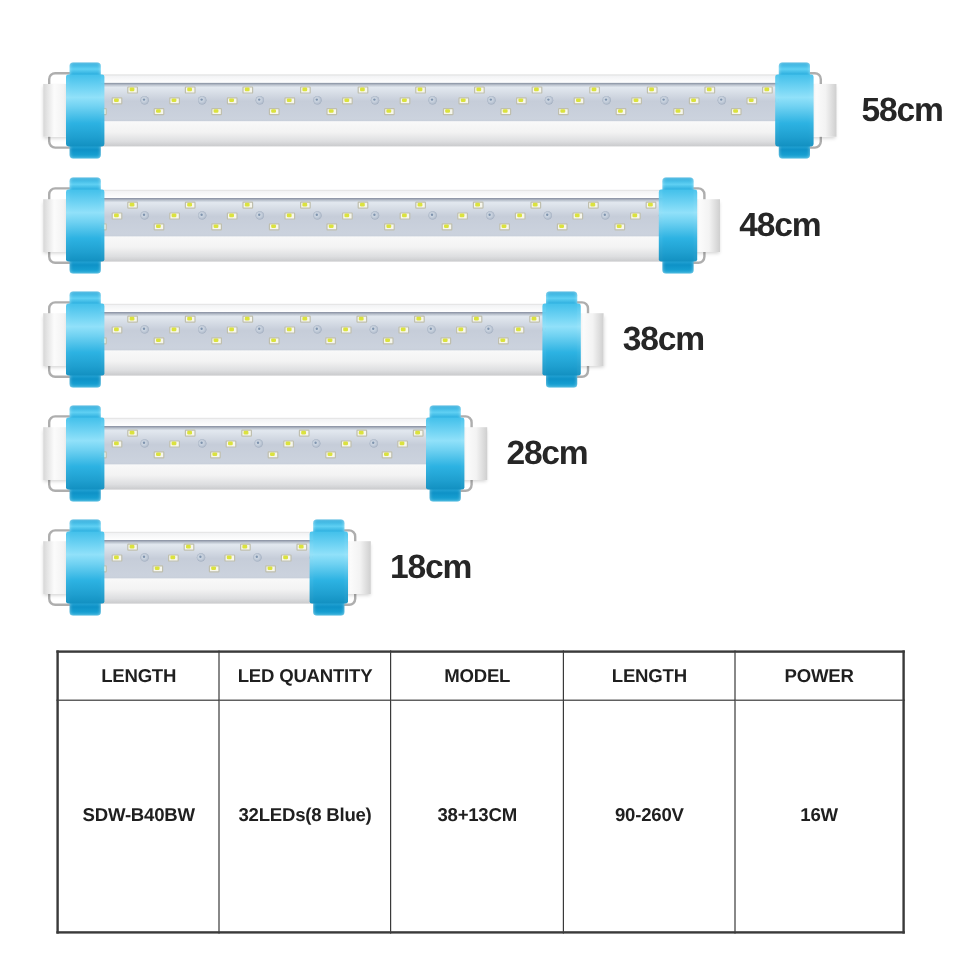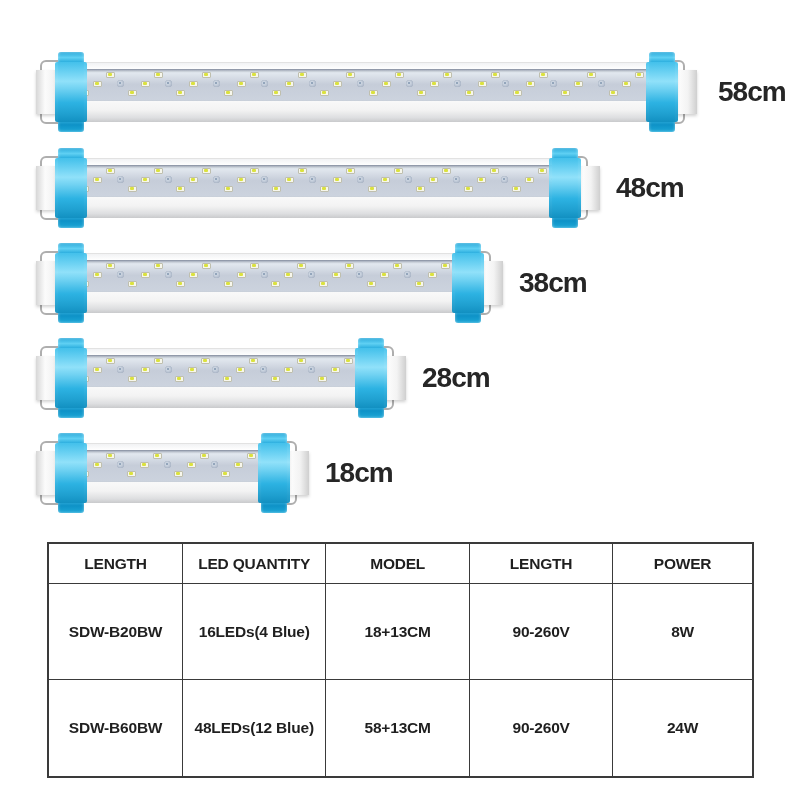--- a/index.html
+++ b/index.html
@@ -324,28 +324,21 @@
       <tr id="spec-head">
           <th>LENGTH</th>
           <th>LED QUANTITY</th>
           <th>MODEL</th>
           <th>LENGTH</th>
           <th>POWER</th>
         </tr>
     </thead>
     <tbody id="spec-body">
         <tr>
-          <td>SDW-B20BW</td>
-          <td>16LEDs(4 Blue)</td>
-          <td>18+13CM</td>
+          <td>SDW-B40BW</td>
+          <td>32LEDs(8 Blue)</td>
+          <td>38+13CM</td>
           <td>90-260V</td>
-          <td>8W</td>
-        </tr>
-        <tr>
-          <td>SDW-B60BW</td>
-          <td>48LEDs(12 Blue)</td>
-          <td>58+13CM</td>
-          <td>90-260V</td>
-          <td>24W</td>
+          <td>16W</td>
         </tr>
       </tbody>
   </table>
 </div>
 
 </body></html>

